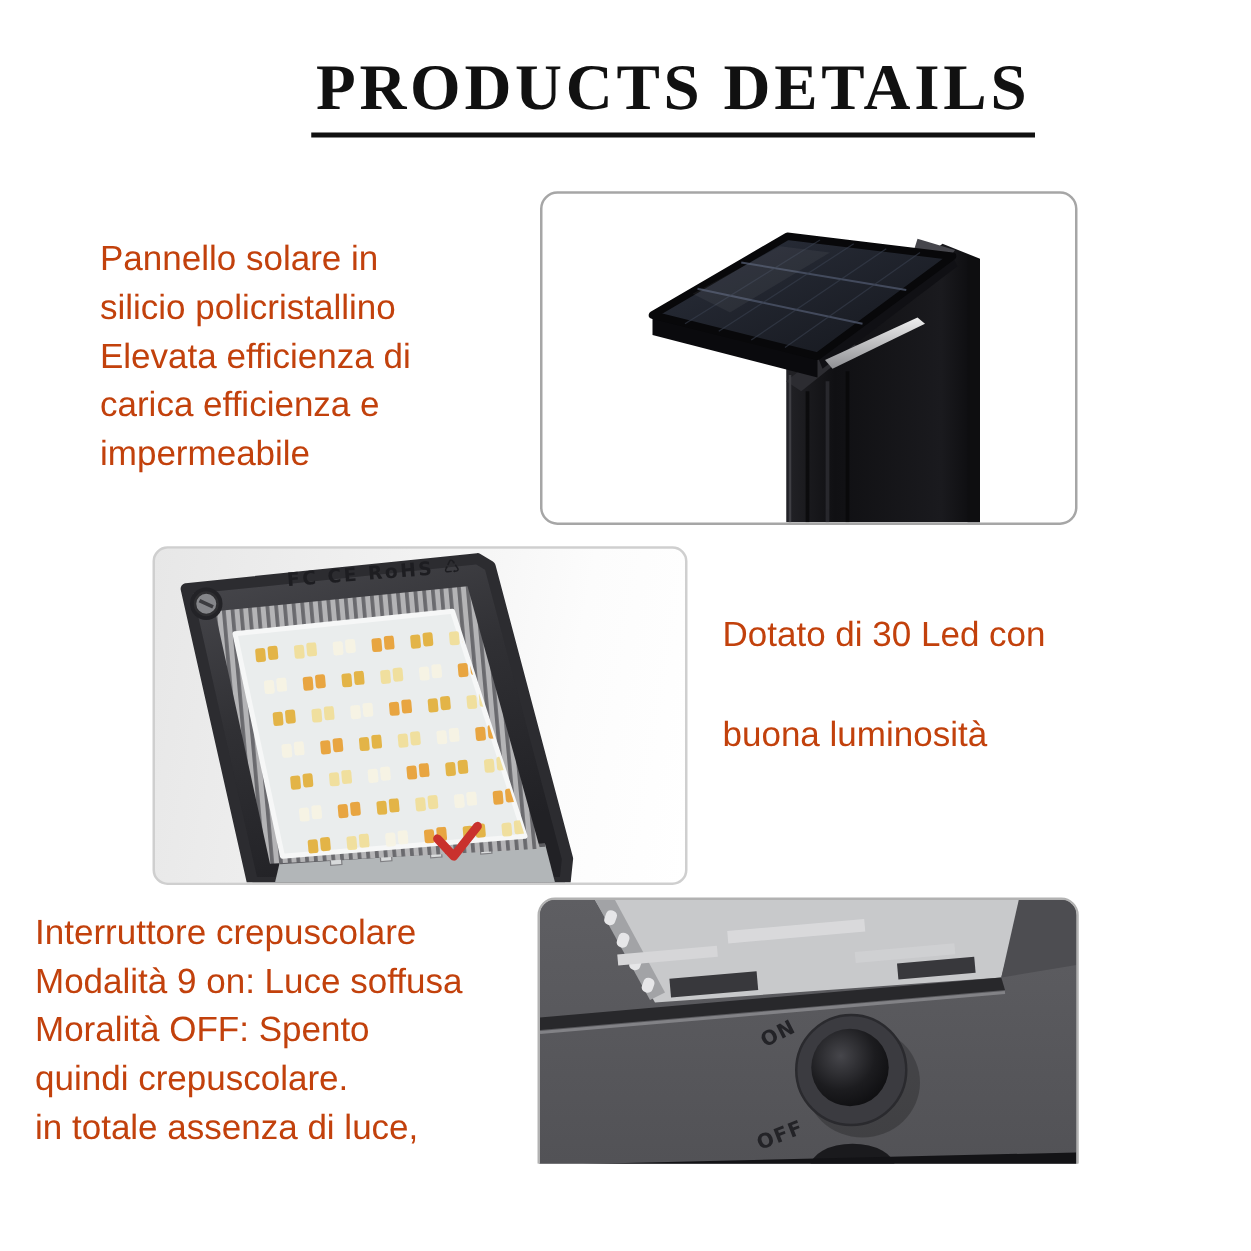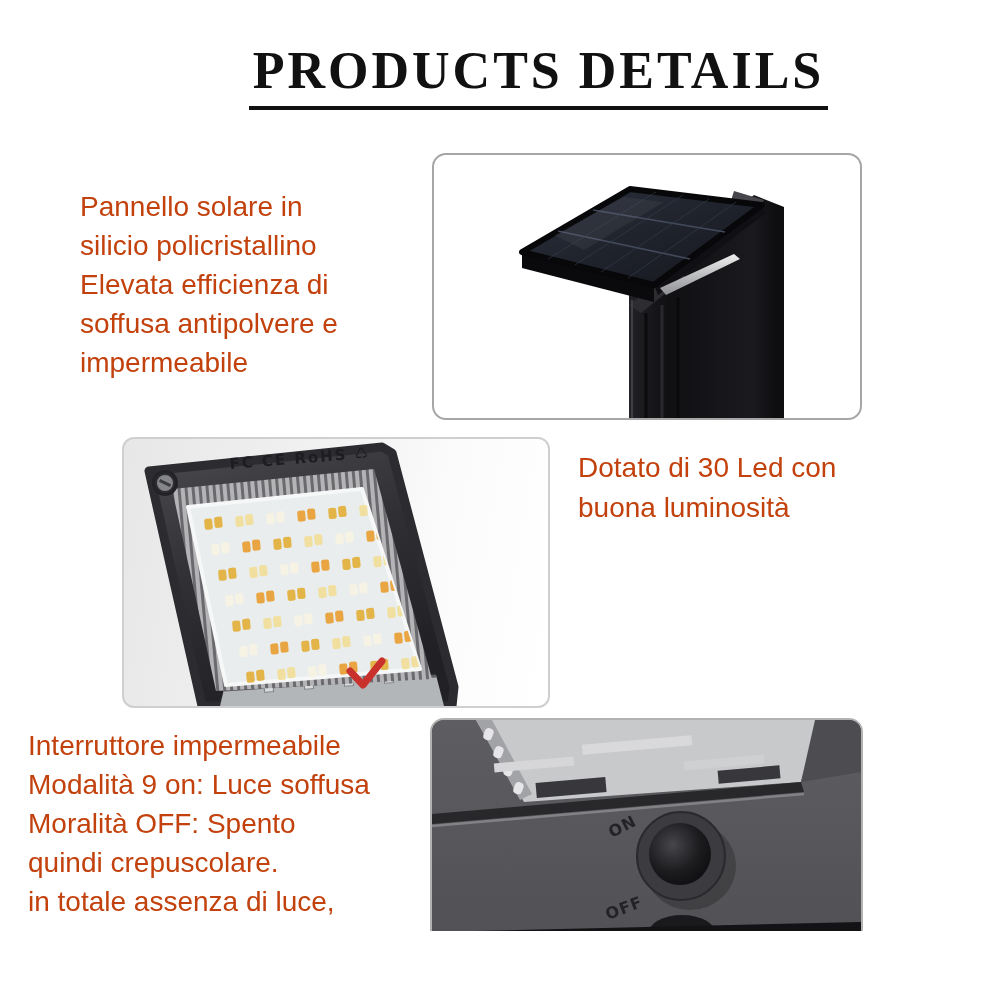--- a/index.html
+++ b/index.html
@@ -5,21 +5,21 @@
   html,body{margin:0;padding:0;background:#ffffff;}
   .canvas{position:relative;width:1001px;height:931px;background:#ffffff;overflow:hidden;
           font-family:"Liberation Sans", sans-serif;color:#1c1c1c;padding-left:36px;}
   .title-wrap{position:absolute;left:40px;right:0;top:42px;text-align:center;}
   .title-wrap h1{display:inline-block;margin:0;font-family:"Liberation Serif", serif;
           font-weight:700;font-size:52px;line-height:1.1;letter-spacing:3px;color:#111;
           border-bottom:4px solid #111;padding:0 4px 7px 4px;}
   .para{position:absolute;}
   .para .line{white-space:nowrap;font-size:28px;color:#c2410c;}
   .p1 .line{line-height:39px;}
-  .p2 .line{line-height:40px;}
+  .p2 .line{line-height:40px;margin-top:40px;}
   .p3 .line{line-height:39px;}
   .photo{position:absolute;box-sizing:border-box;overflow:hidden;background:#fff;}
   .photo svg{display:block;}
   .photo1{left:432px;top:153px;width:430px;height:267px;border:2px solid #a6a6a6;border-radius:14px;}
   .photo2{left:122px;top:437px;width:428px;height:271px;border:2px solid #cfcfcf;border-radius:12px;
           background:linear-gradient(100deg,#e7e7e7 0%,#f2f2f2 45%,#fcfcfc 75%,#ffffff 100%);}
   .photo3{left:430px;top:718px;width:433px;height:267px;border:2px solid #b2b2b2;border-radius:14px;background:#56565a;}
 </style>
 </head>
 <body>
@@ -27,21 +27,21 @@
 <div class="canvas">
 
   <div class="title-wrap">
     <h1>PRODUCTS DETAILS</h1>
   </div>
 
   <div class="para p1" style="left:80px;top:187px;">
     <div class="line">Pannello solare in</div>
     <div class="line">silicio policristallino</div>
     <div class="line">Elevata efficienza di</div>
-    <div class="line">soffusa antipolvere e</div>
+    <div class="line">carica efficienza e</div>
     <div class="line">impermeabile</div>
   </div>
 
   <div class="photo photo1">
     <svg width="426" height="263" viewBox="0 0 426 263">
       <defs>
         <linearGradient id="panelFace" x1="0" y1="0" x2="1" y2="1">
           <stop offset="0" stop-color="#2b303c"></stop>
             <stop offset="1" stop-color="#14161c"></stop>
         </linearGradient>
@@ -206,21 +206,21 @@
       <text x="106" y="30" transform="rotate(-4.6 106 30)" font-family="'DejaVu Sans', sans-serif" font-size="15" font-weight="bold" letter-spacing="2" fill="#1d1d21">FC CE RoHS ♺</text>
     </svg>
   </div>
 
   <div class="para p2" style="left:578px;top:448px;">
     <div class="line">Dotato di 30 Led con</div>
     <div class="line">buona luminosità</div>
   </div>
 
   <div class="para p3" style="left:28px;top:726px;">
-    <div class="line">Interruttore impermeabile</div>
+    <div class="line">Interruttore crepuscolare</div>
     <div class="line">Modalità 9 on: Luce soffusa</div>
     <div class="line">Moralità OFF: Spento</div>
     <div class="line">quindi crepuscolare.</div>
     <div class="line">in totale assenza di luce,</div>
   </div>
 
   <div class="photo photo3">
     <svg width="429" height="263" viewBox="0 0 429 263">
       <defs>
         <radialGradient id="btnG" cx="0.38" cy="0.35" r="0.8">

